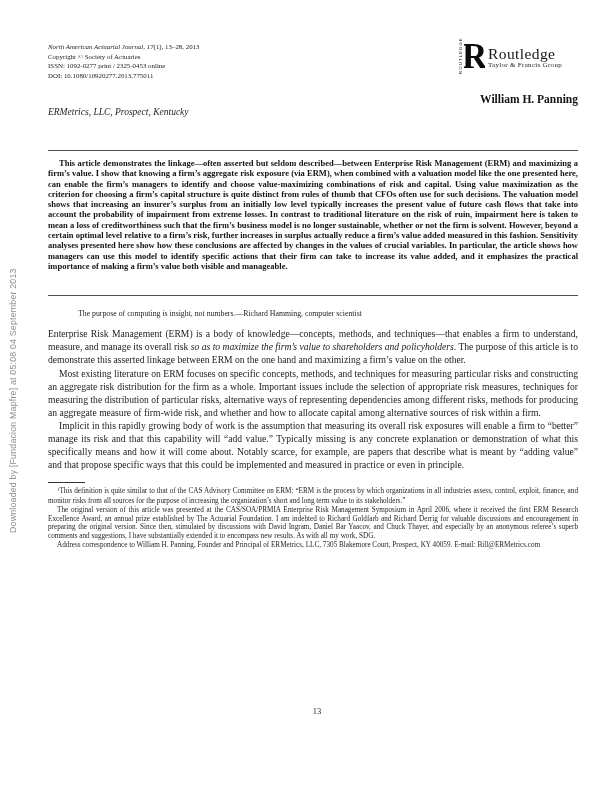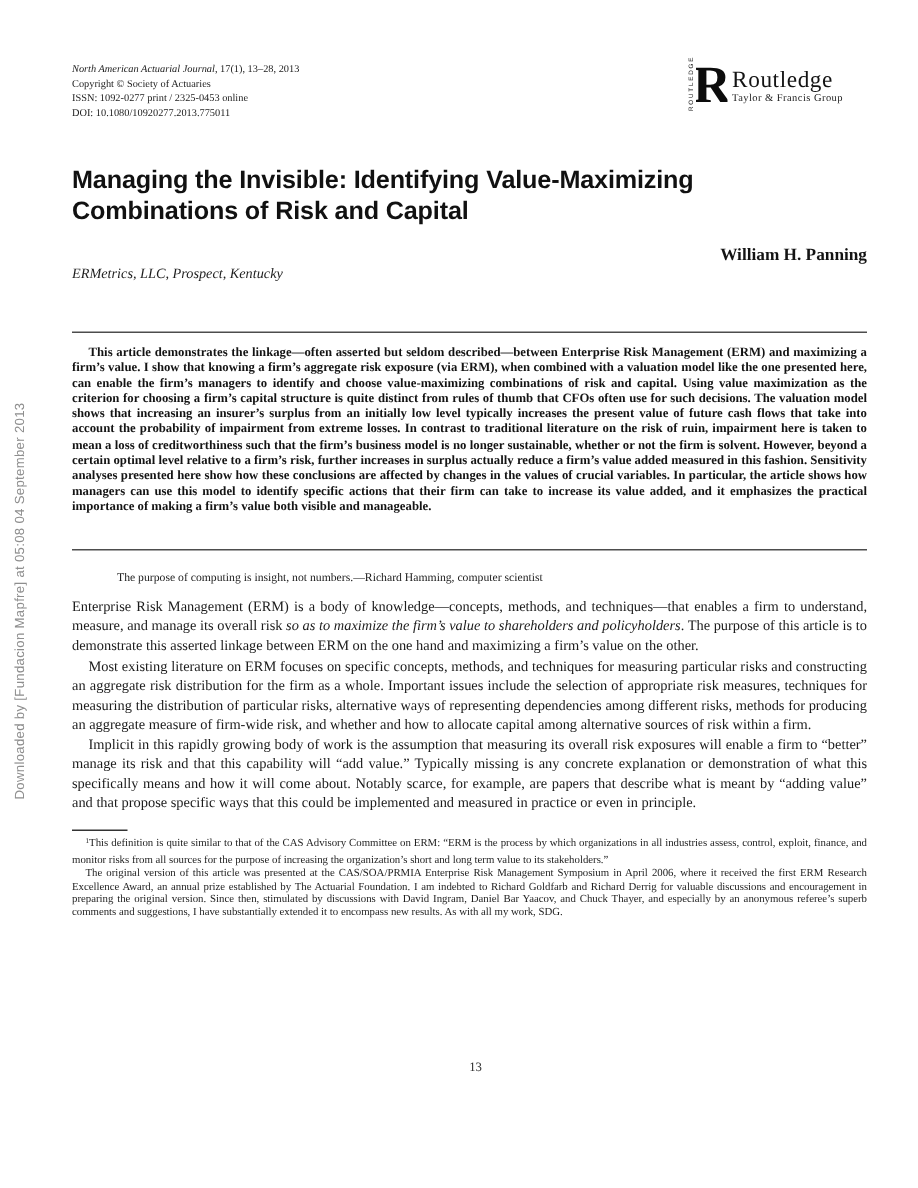--- a/index.html
+++ b/index.html
@@ -80,37 +80,37 @@
         <svg class="logo-r" width="21" height="36" viewBox="0 0 21 36">
             <text x="-2" y="29">R</text>
           </svg>
         <div class="logo-words">
           <div class="logo-name">Routledge</div>
           <div class="logo-tagline">Taylor &amp; Francis Group</div>
         </div>
       </div>
     </header>
 
-    <h1 class="title">Managing the Invisible: Identifying Value-Maximizing Combinations of Risk and Capital</h1>
     <div class="author">William H. Panning</div>
     <div class="affiliation">ERMetrics, LLC, Prospect, Kentucky</div>
 
     <section class="abstract-box">
       <p class="abstract">This article demonstrates the linkage—often asserted but seldom described—between Enterprise Risk Management (ERM) and maximizing a firm’s value. I show that knowing a firm’s aggregate risk exposure (via ERM), when combined with a valuation model like the one presented here, can enable the firm’s managers to identify and choose value-maximizing combinations of risk and capital. Using value maximization as the criterion for choosing a firm’s capital structure is quite distinct from rules of thumb that CFOs often use for such decisions. The valuation model shows that increasing an insurer’s surplus from an initially low level typically increases the present value of future cash flows that take into account the probability of impairment from extreme losses. In contrast to traditional literature on the risk of ruin, impairment here is taken to mean a loss of creditworthiness such that the firm’s business model is no longer sustainable, whether or not the firm is solvent. However, beyond a certain optimal level relative to a firm’s risk, further increases in surplus actually reduce a firm’s value added measured in this fashion. Sensitivity analyses presented here show how these conclusions are affected by changes in the values of crucial variables. In particular, the article shows how managers can use this model to identify specific actions that their firm can take to increase its value added, and it emphasizes the practical importance of making a firm’s value both visible and manageable.</p>
     </section>
 
     <div class="epigraph">The purpose of computing is insight, not numbers.—Richard Hamming, computer scientist</div>
 
     <p class="body-par"><span>Enterprise Risk Management (ERM) is a body of knowledge—concepts, methods, and techniques—that enables a firm to understand, measure, and manage its overall risk </span><span class="emph">so as to maximize the firm’s value to shareholders and policyholders</span><span>. The purpose of this article is to demonstrate this asserted linkage between ERM on the one hand and maximizing a firm’s value on the other.</span></p>
     <p class="body-par indent">Most existing literature on ERM focuses on specific concepts, methods, and techniques for measuring particular risks and constructing an aggregate risk distribution for the firm as a whole. Important issues include the selection of appropriate risk measures, techniques for measuring the distribution of particular risks, alternative ways of representing dependencies among different risks, methods for producing an aggregate measure of firm-wide risk, and whether and how to allocate capital among alternative sources of risk within a firm.</p>
     <p class="body-par indent">Implicit in this rapidly growing body of work is the assumption that measuring its overall risk exposures will enable a firm to “better” manage its risk and that this capability will “add value.” Typically missing is any concrete explanation or demonstration of what this specifically means and how it will come about. Notably scarce, for example, are papers that describe what is meant by “adding value” and that propose specific ways that this could be implemented and measured in practice or even in principle.</p>
 
     <div class="footnote-block">
       <hr class="footnote-rule">
       <p><sup class="fn-marker">1</sup><span>This definition is quite similar to that of the CAS Advisory Committee on ERM: “ERM is the process by which organizations in all industries assess, control, exploit, finance, and monitor risks from all sources for the purpose of increasing the organization’s short and long term value to its stakeholders.”</span></p>
       <p>The original version of this article was presented at the CAS/SOA/PRMIA Enterprise Risk Management Symposium in April 2006, where it received the first ERM Research Excellence Award, an annual prize established by The Actuarial Foundation. I am indebted to Richard Goldfarb and Richard Derrig for valuable discussions and encouragement in preparing the original version. Since then, stimulated by discussions with David Ingram, Daniel Bar Yaacov, and Chuck Thayer, and especially by an anonymous referee’s superb comments and suggestions, I have substantially extended it to encompass new results. As with all my work, SDG.</p>
+      <p>Address correspondence to William H. Panning, Founder and Principal of ERMetrics, LLC, 7305 Blakemore Court, Prospect, KY 40059. E-mail: Bill@ERMetrics.com</p>
     </div>
 
   </div>
 
   <div class="page-number">13</div>
 
 </div>
 
 </body></html>

